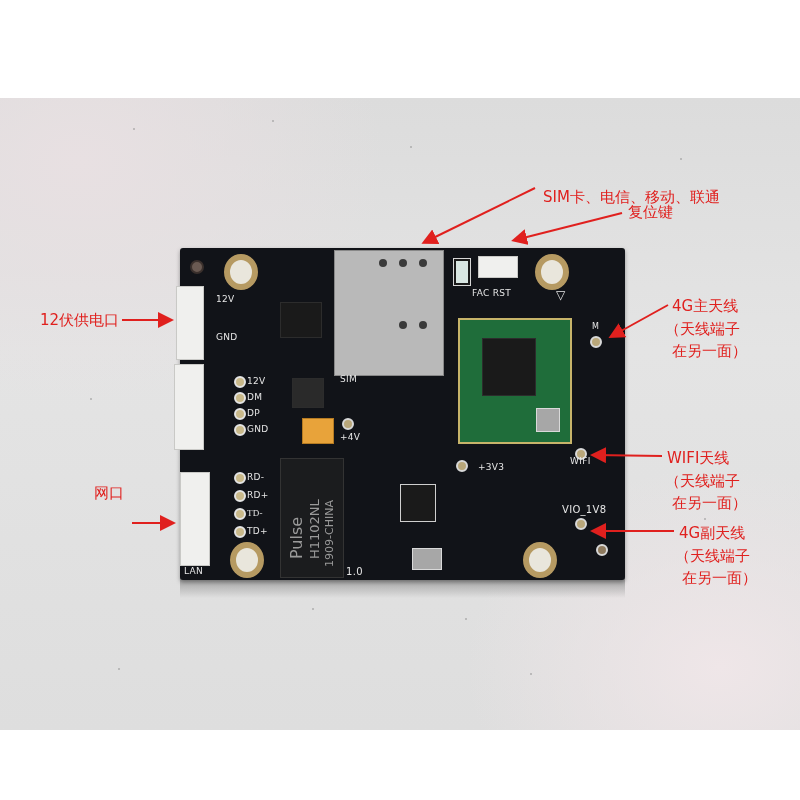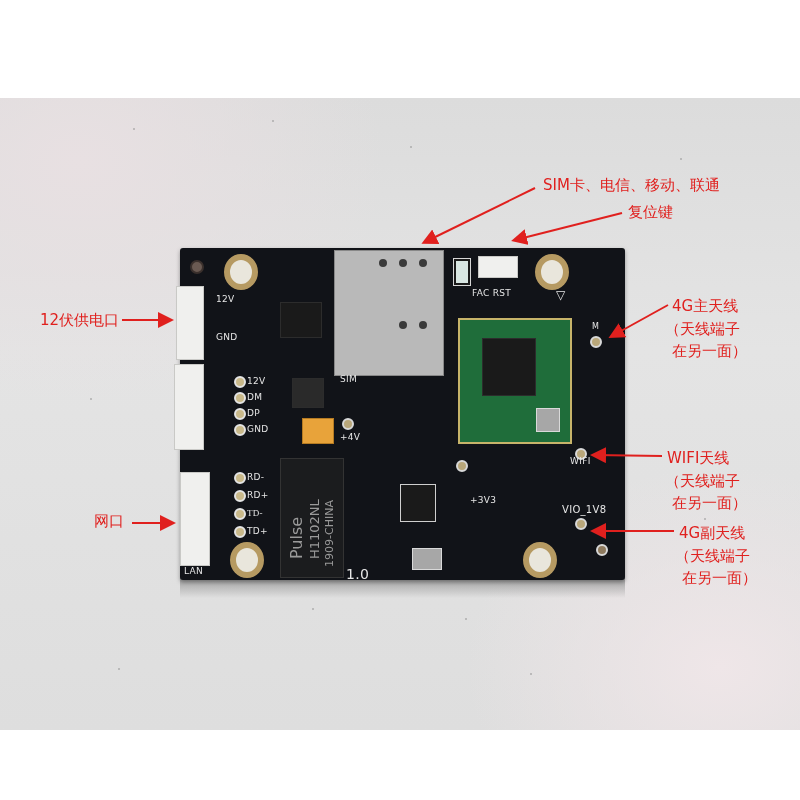--- a/index.html
+++ b/index.html
@@ -79,21 +79,21 @@
   <span class="silk" style="left:67px;top:242px;">RD+</span>
   <span class="silk" style="left:67px;top:260px;font-family:Liberation Serif, serif;">TD-</span>
   <span class="silk" style="left:67px;top:278px;">TD+</span>
   <span class="silk" style="left:4px;top:318px;">LAN</span>
 
   <div class="xfmr" style="left:100px;top:210px;width:62px;height:118px;">
     <span class="t" style="left:6px;top:100px;font-size:16px;">Pulse</span>
     <span class="t" style="left:26px;top:100px;">H1102NL</span>
     <span class="t" style="left:42px;top:108px;font-size:11px;">1909-CHINA</span>
   </div>
-  <span class="silk" style="left:166px;top:318px;font-size:14px;">1.0</span>
+  <span class="silk" style="left:166px;top:318px;font-size:10px;">1.0</span>
 
   <div class="tant" style="left:122px;top:170px;width:30px;height:24px;"></div>
   <div class="ant" style="left:162px;top:170px;"></div>
   <span class="silk" style="left:160px;top:184px;">+4V</span>
 
   <div class="sim" style="left:154px;top:2px;width:108px;height:124px;">
     <span class="dot" style="left:44px;top:8px"></span>
     <span class="dot" style="left:64px;top:8px"></span>
     <span class="dot" style="left:84px;top:8px"></span>
     <span class="dot" style="left:64px;top:70px"></span>
@@ -121,27 +121,27 @@
 
   <div class="ant" style="left:410px;top:88px;"></div>
   <span class="silk" style="left:412px;top:74px;font-size:8px;">M</span>
   <div class="ant" style="left:395px;top:200px;"></div>
   <span class="silk" style="left:390px;top:208px;">WIFI</span>
   <span class="silk" style="left:382px;top:256px;font-size:10px;">VIO_1V8</span>
   <div class="ant" style="left:395px;top:270px;"></div>
   <div class="ant" style="left:416px;top:296px;background:#8e7a5e;"></div>
 
   <div class="ant" style="left:276px;top:212px;"></div>
-  <span class="silk" style="left:290px;top:214px;margin-top:33px;">+3V3</span>
+  <span class="silk" style="left:298px;top:214px;">+3V3</span>
 </div>
 
-<div class="label" style="left:543px;top:176px;">SIM卡、电信、移动、联通</div>
+<div class="label" style="left:543px;top:188px;">SIM卡、电信、移动、联通</div>
 <div class="label" style="left:628px;top:203px;">复位键</div>
 <div class="label" style="left:40px;top:311px;">12伏供电口</div>
-<div class="label" style="left:94px;top:513px;font-family:Liberation Mono, monospace;">网口</div>
+<div class="label" style="left:94px;top:484px;">网口</div>
 
 <div>
   <div class="label" style="left:672px;top:297px;">4G主天线</div>
   <div class="label" style="left:665px;top:320px;">（天线端子</div>
   <div class="label" style="left:672px;top:342px;">在另一面）</div>
 </div>
 <div>
   <div class="label" style="left:667px;top:449px;">WIFI天线</div>
   <div class="label" style="left:665px;top:472px;">（天线端子</div>
   <div class="label" style="left:672px;top:494px;">在另一面）</div>

